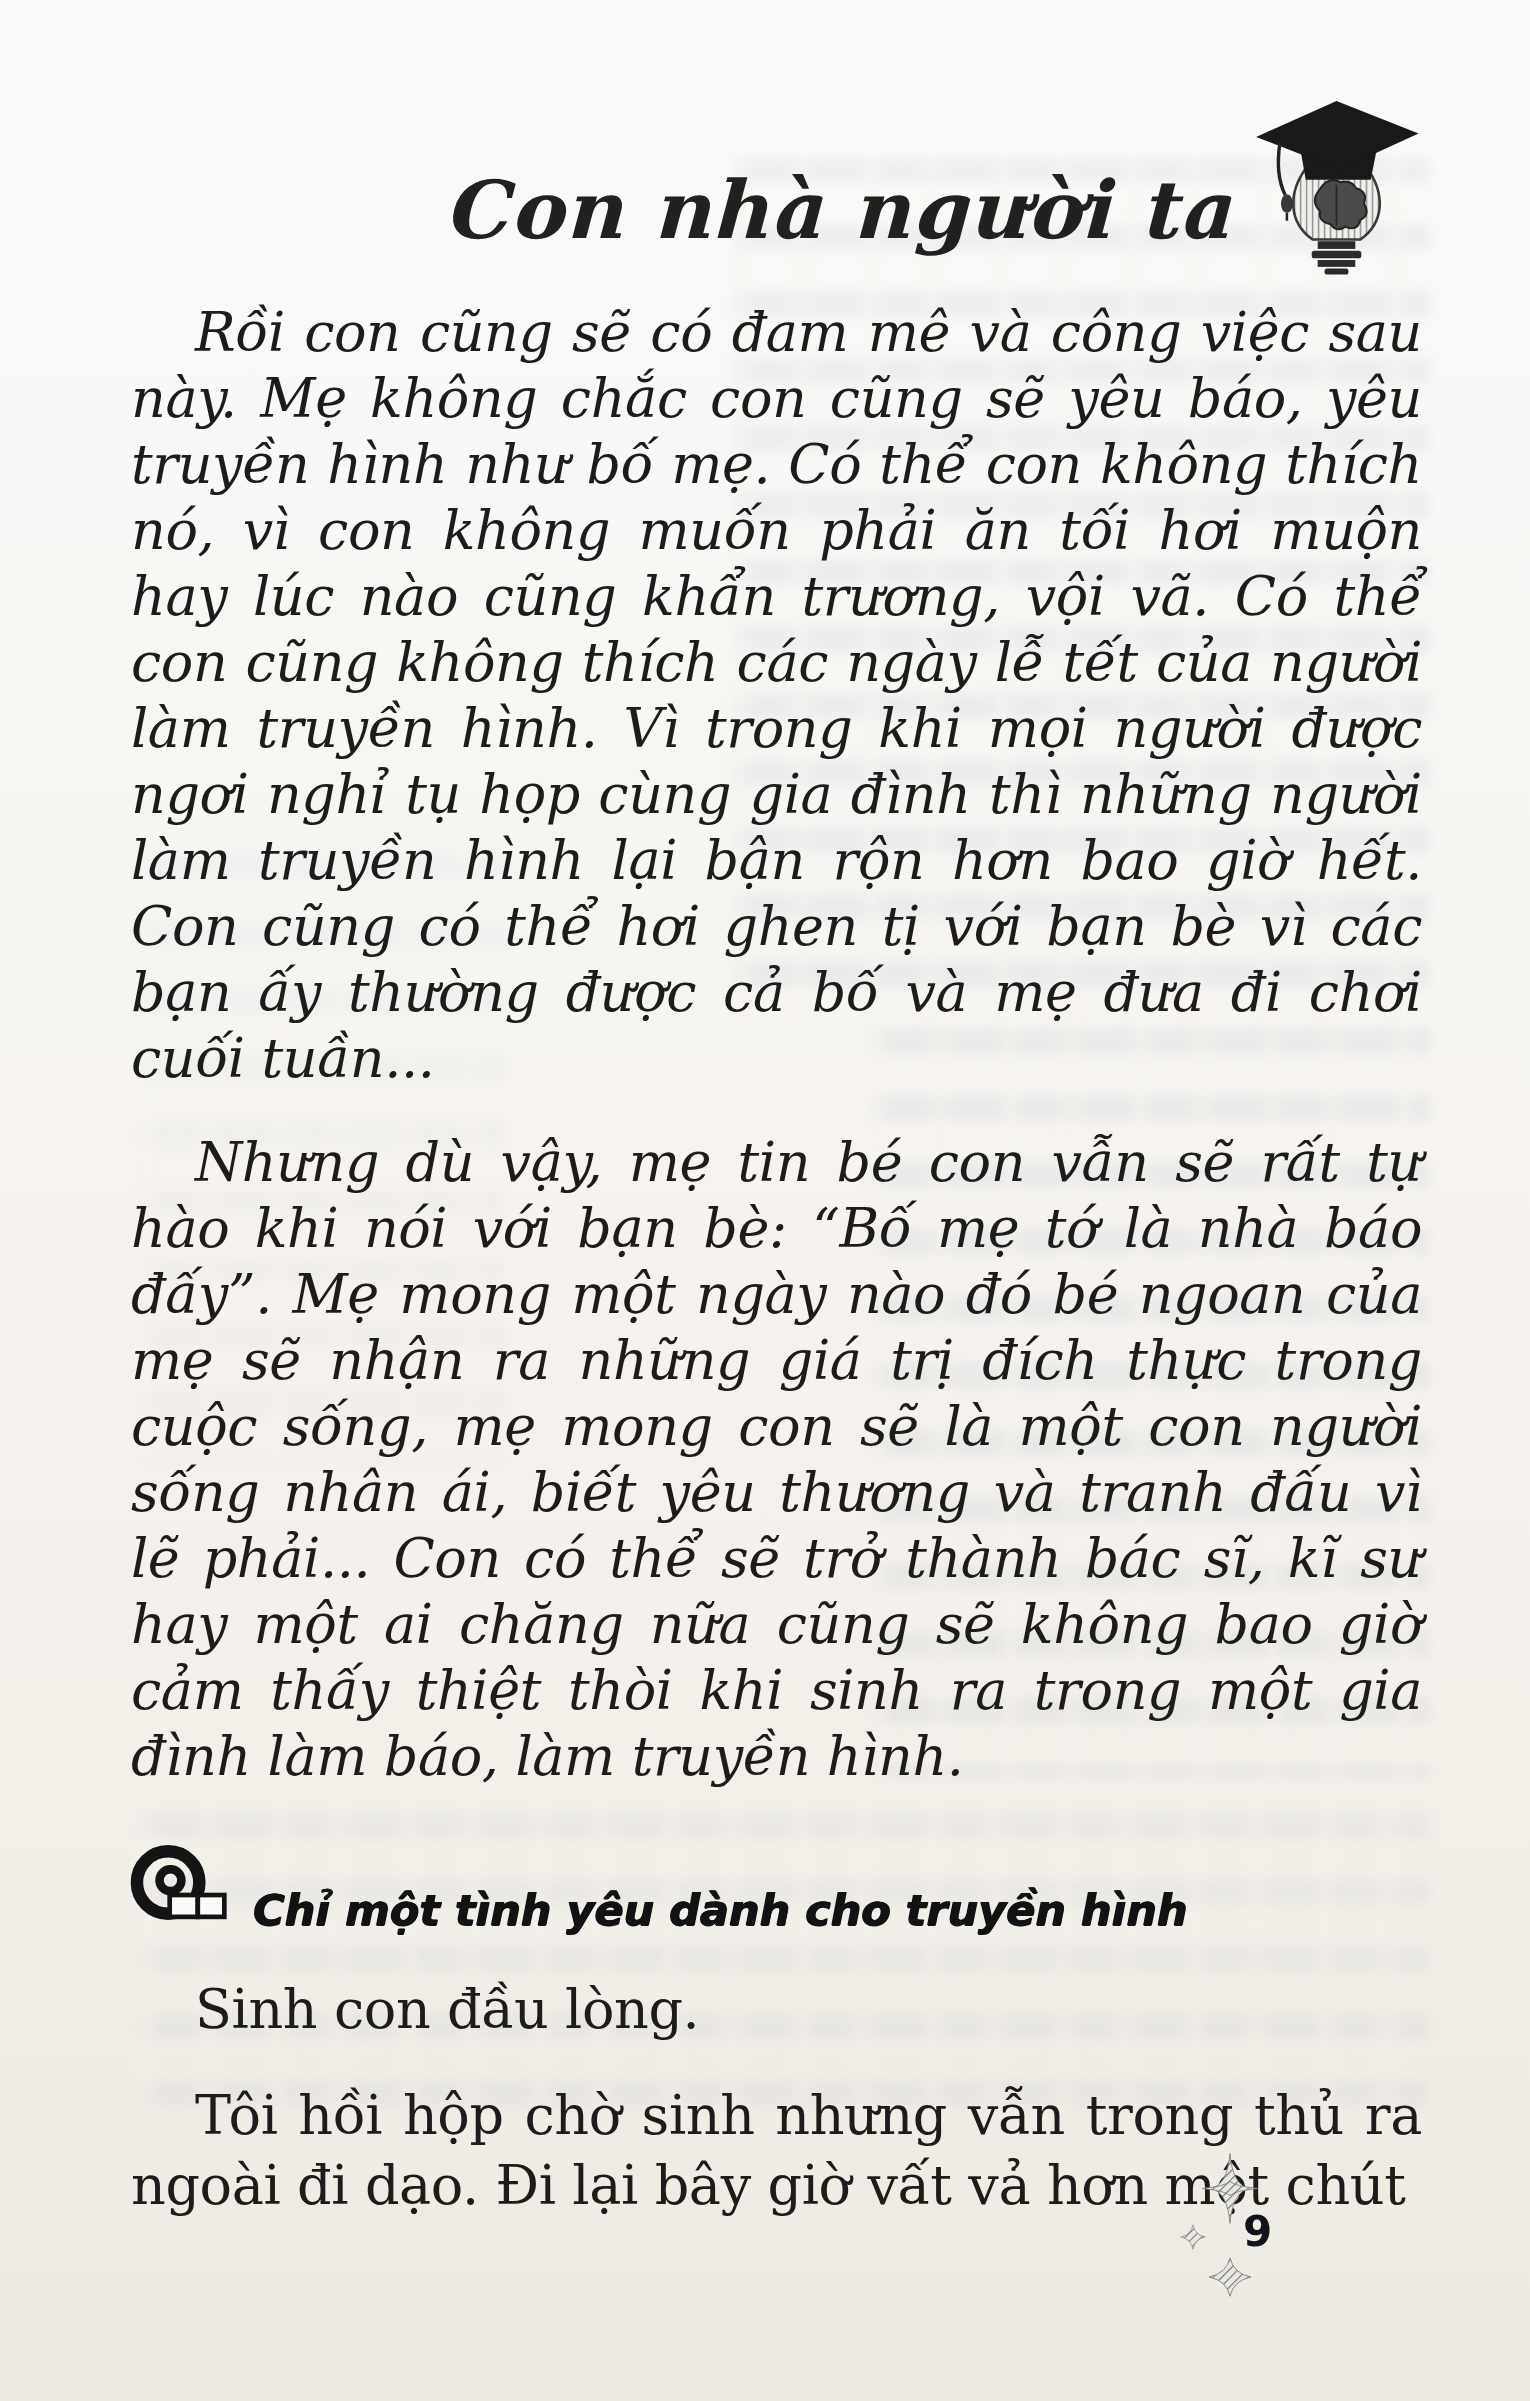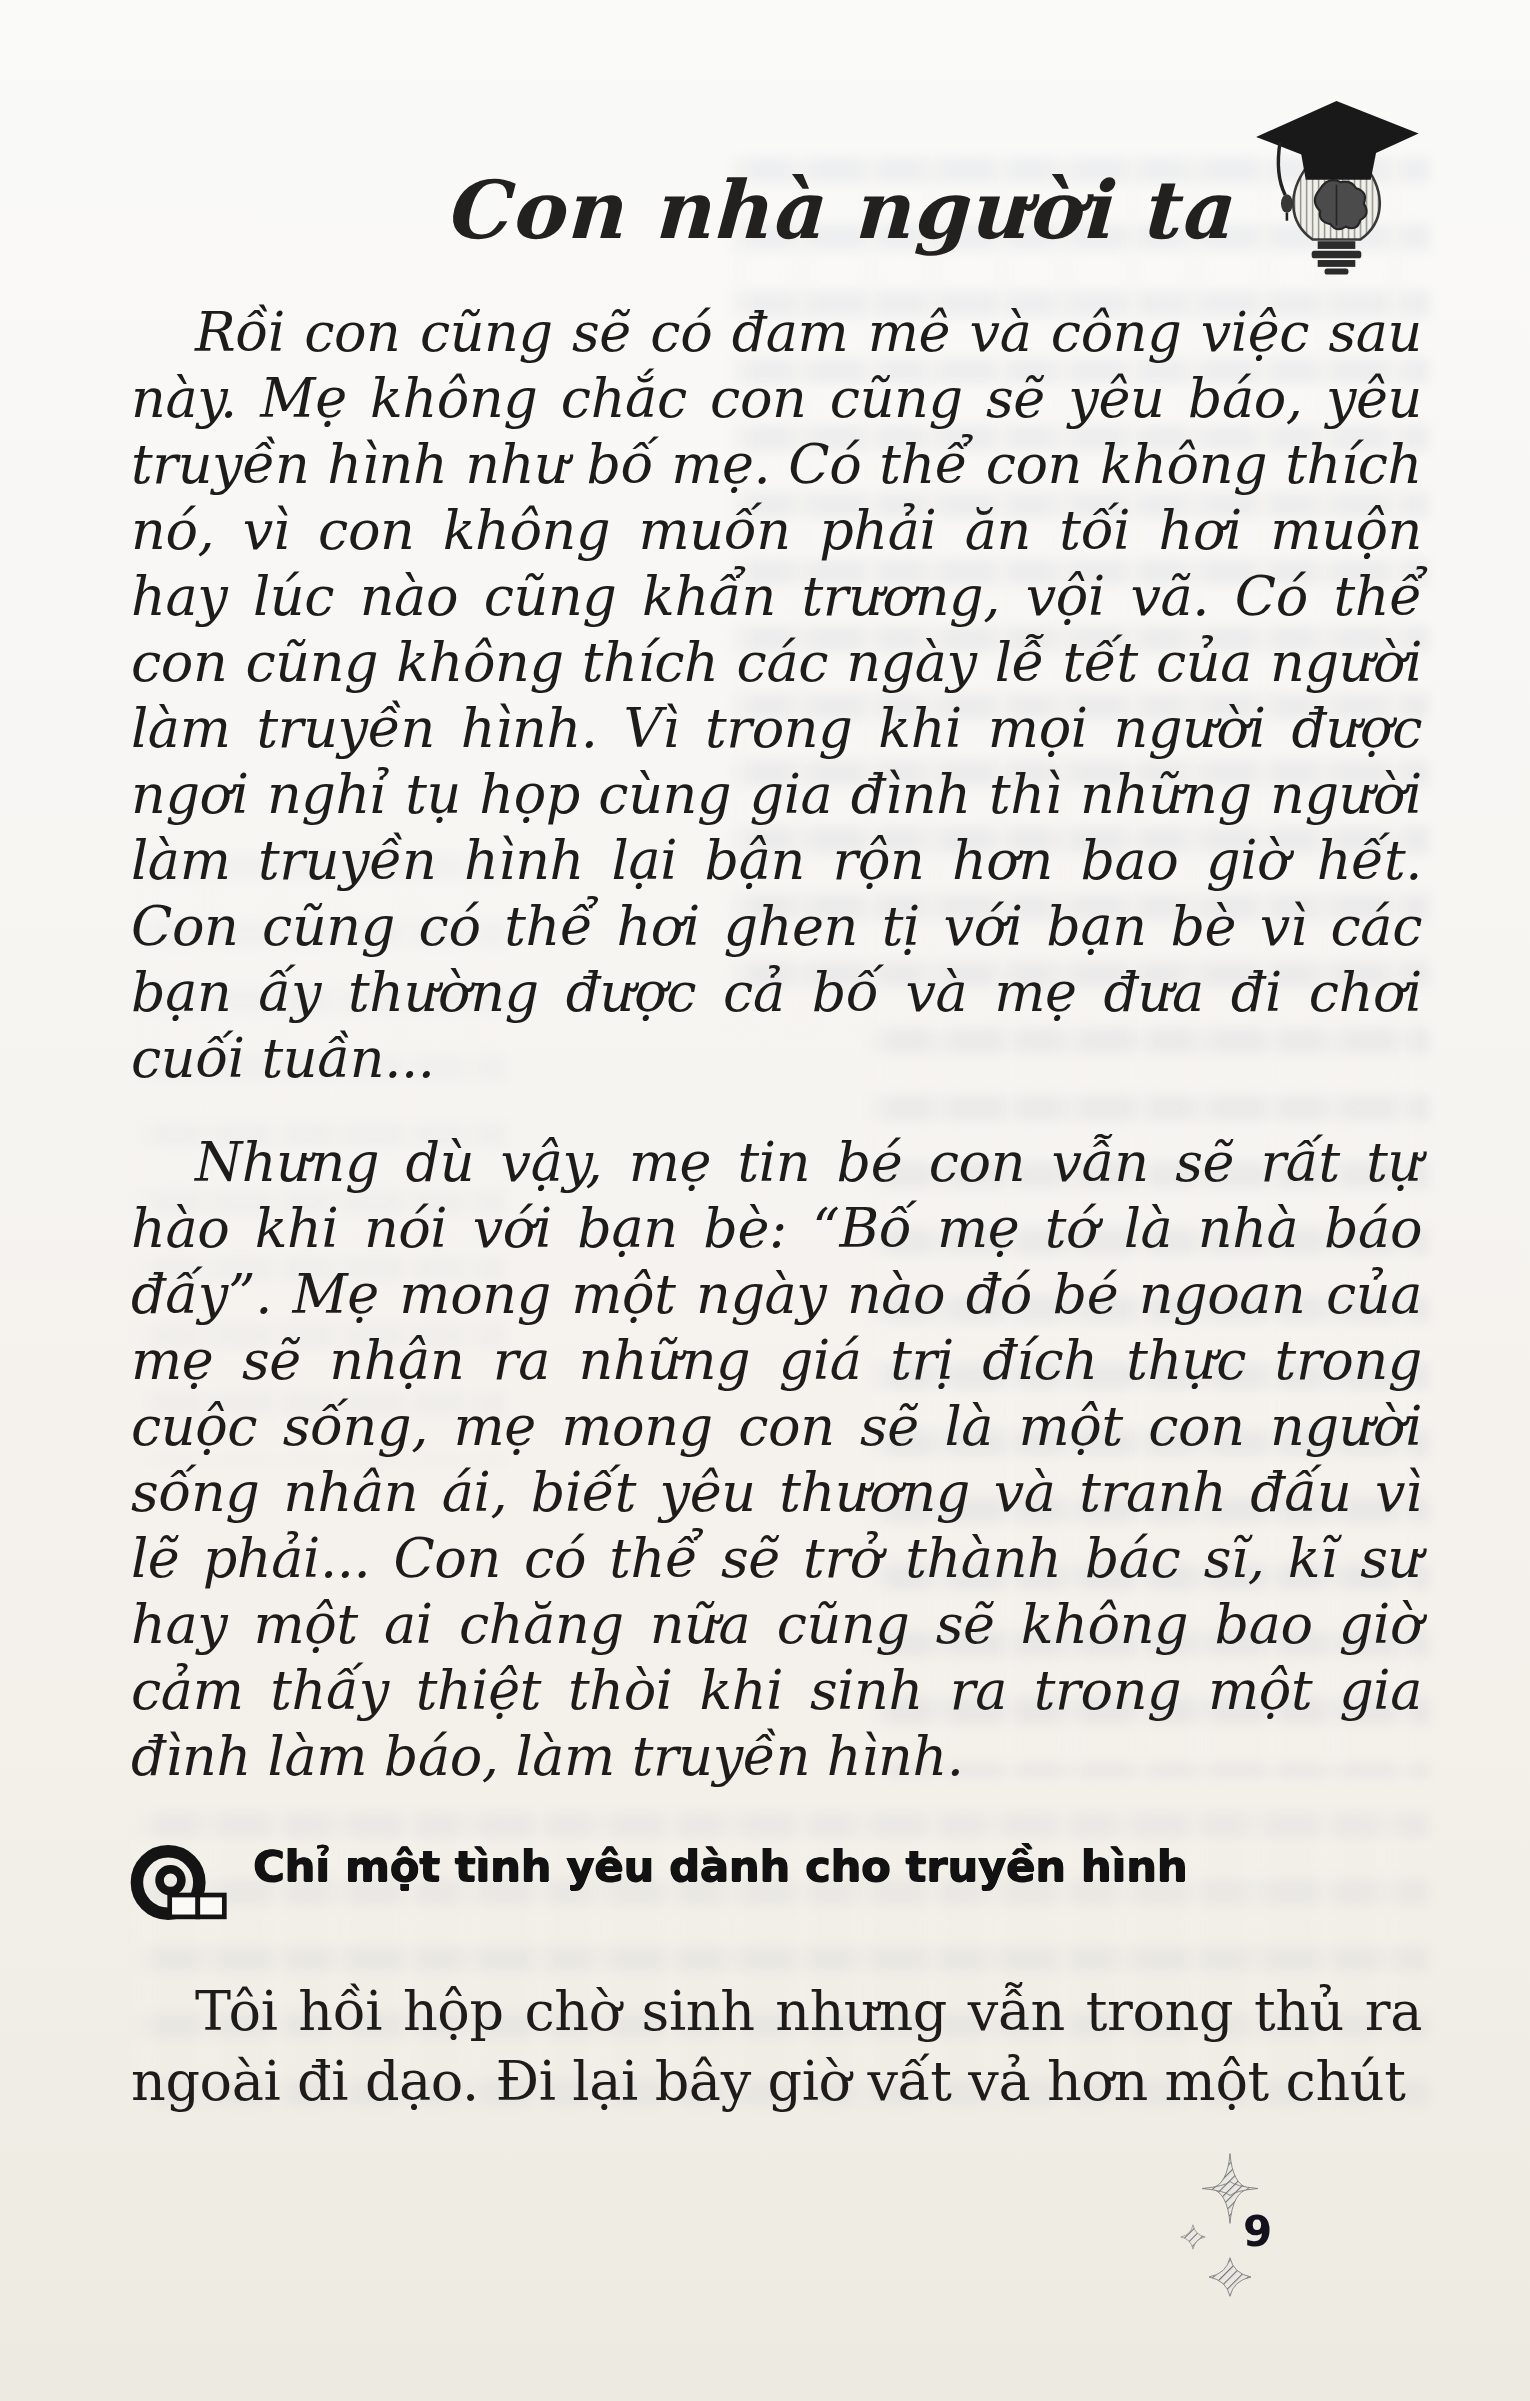--- a/index.html
+++ b/index.html
@@ -28,22 +28,23 @@
     font-size:54px;line-height:66px;
     text-align:justify;text-indent:64px;
     margin:16px 0 38px 0;letter-spacing:-0.4px;
     color:#1e1c1b;
   }
   .italic{font-style:italic;}
   .upright{font-style:normal;}
   .last-para{margin-bottom:0;line-height:70px;}
   
   .section-heading-row{
-    display:flex;align-items:flex-start;gap:24.4px;
+    display:flex;align-items:flex-end;gap:24.4px;
     margin:51px 0 42px -5.2px;
+    font-style:italic;
   }
   .reel-icon{flex:0 0 auto;}
   .section-heading-text{
     font-family:"DejaVu Sans", sans-serif;
     font-weight:bold;font-size:43px;margin:0;
     color:#121212;letter-spacing:0;
     text-shadow:0.7px 0 0 #121212,-0.7px 0 0 #121212,0 0.7px 0 #121212;
     white-space:nowrap;
   }
   
@@ -122,20 +123,21 @@
     <div class="section-heading-row">
       <svg class="reel-icon" width="103" height="94" viewBox="0 0 132 118">
         <circle cx="54" cy="52" r="40" fill="none" stroke="#141414" stroke-width="16"></circle>
         <circle cx="57" cy="49" r="14" fill="none" stroke="#141414" stroke-width="11"></circle>
         <rect x="56" y="68" width="36" height="28" fill="#fbfaf7" stroke="#141414" stroke-width="6"></rect>
         <rect x="92" y="68" width="34" height="28" fill="#fbfaf7" stroke="#141414" stroke-width="6"></rect>
       </svg>
       <h2 class="section-heading-text">Chỉ một tình yêu dành cho truyền hình</h2>
     </div>
 
+    <p class="body-para upright">Sinh con đầu lòng.</p>
     <p class="body-para upright last-para">Tôi hồi hộp chờ sinh nhưng vẫn trong thủ ra ngoài đi dạo. Đi lại bây giờ vất vả hơn một chút</p>
   </main>
 
   <div class="footer-decoration">
     <svg class="sparkle sparkle-large" width="58" height="75" viewBox="-33 -43 66 86">
       <path d="M0,-40 Q3,-4 22,0 Q3,4 0,40 Q-3,4 -22,0 Q-3,-4 0,-40 Z" fill="url(#hatch)" stroke="#7d7d7d" stroke-width="1"></path>
       <path d="M-32,0 Q-6,-2.5 0,-8 Q6,-2.5 32,0 Q6,2.5 0,8 Q-6,2.5 -32,0 Z" fill="url(#hatch)" stroke="#7d7d7d" stroke-width="1"></path>
     </svg>
     <svg class="sparkle sparkle-small" width="26" height="26" viewBox="-16 -16 32 32">
       <path d="M0,-15 Q2.5,-2.5 15,0 Q2.5,2.5 0,15 Q-2.5,2.5 -15,0 Q-2.5,-2.5 0,-15 Z" fill="url(#hatch)" stroke="#7d7d7d" stroke-width="0.8"></path>

